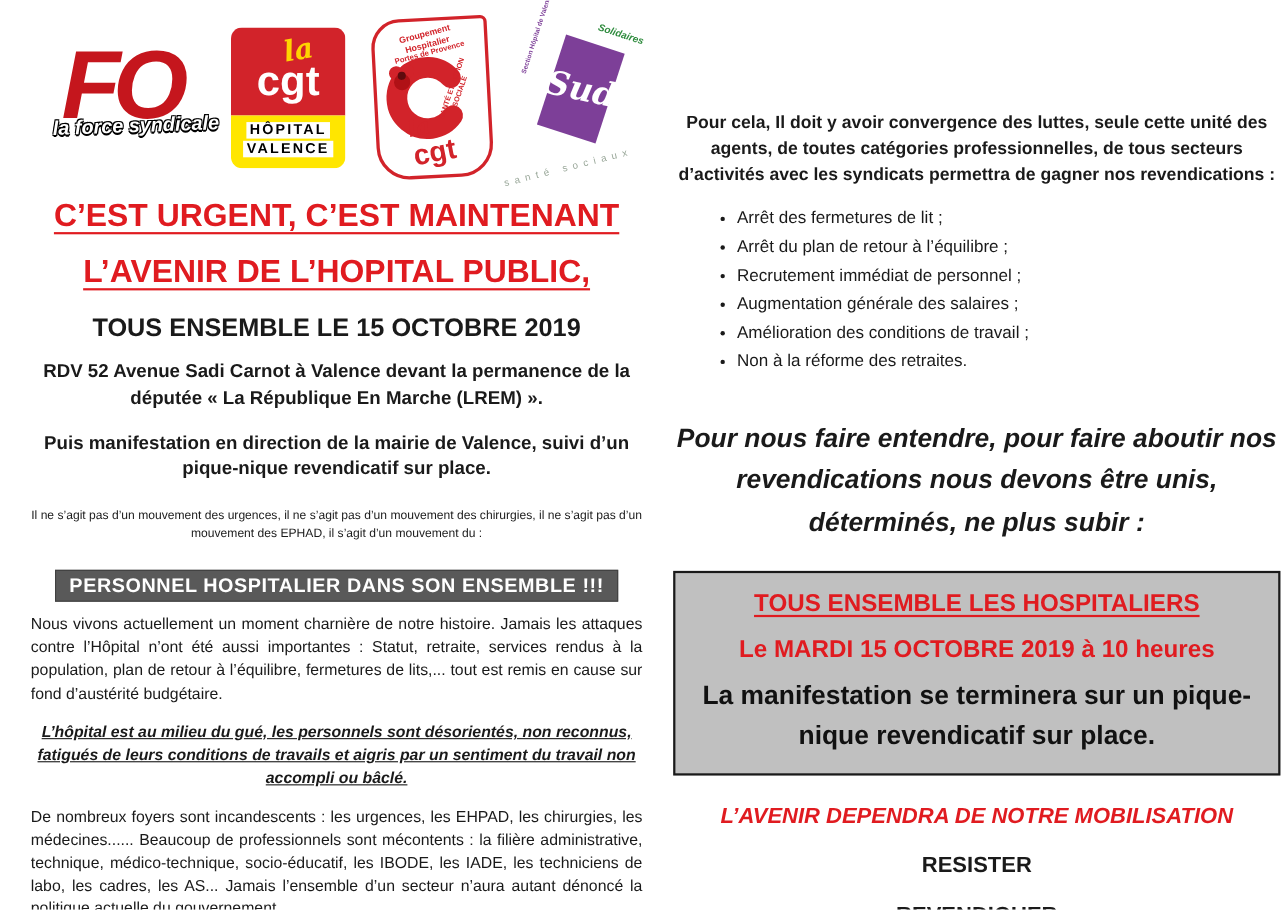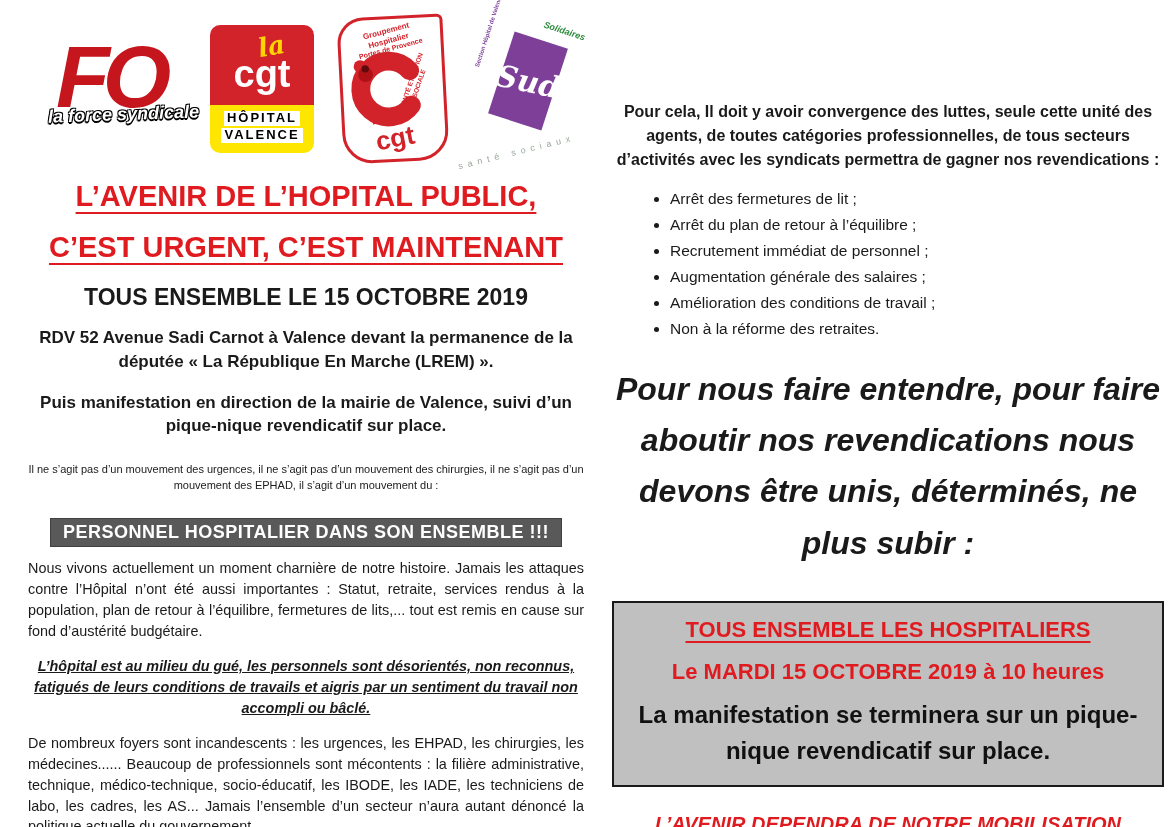--- a/index.html
+++ b/index.html
@@ -58,21 +58,21 @@
   .banner-wrap{text-align:center;margin-top:8px;}
   .banner{display:inline-block;background:var(--darkbox,#595959);border:1px solid #404040;color:#fff;
           font-weight:700;font-size:18px;letter-spacing:.5px;padding:3px 12px;margin-top:14px;}
   .p-body{text-align:justify;font-size:14.4px;line-height:1.45;margin-top:11px;}
   .p-body-bi{text-align:center;font-weight:700;font-style:italic;font-size:14.4px;line-height:1.45;margin-top:11px;text-decoration:underline;}
 
   
   .r-intro{text-align:center;font-weight:700;font-size:16px;line-height:1.5;}
   .r-bullets{margin:10px 0 0 0;padding-left:58px;font-size:15.5px;line-height:1.42;}
   .r-bullets li{margin-bottom:4px;}
-  .r-appeal{text-align:center;font-weight:700;font-style:italic;font-size:32px;line-height:1.6;margin-top:24px;}
+  .r-appeal{text-align:center;font-weight:700;font-style:italic;font-size:24px;line-height:1.6;margin-top:40px;}
   .gray-box{margin-top:24px;background:var(--graybox,#c0c0c0);border:2px solid #1a1a1a;text-align:center;
             padding:14px 10px 16px;}
   .gb-line1{color:var(--red,#e01b20);font-weight:700;font-size:22px;text-decoration:underline;
             text-decoration-thickness:2px;text-underline-offset:4px;}
   .gb-line2{color:var(--red,#e01b20);font-weight:700;font-size:22px;margin-top:16px;}
   .gb-line3{color:#111;font-weight:700;font-size:24px;line-height:1.5;margin-top:12px;}
   .r-avenir{text-align:center;color:var(--red,#e01b20);font-weight:700;font-style:italic;font-size:20px;margin-top:26px;}
   .r-word{text-align:center;font-weight:700;font-size:20px;margin-top:22px;}
 </style>
 </head>
@@ -121,22 +121,22 @@
         <span class="sud-solidaires">Solidaires</span>
         <span class="sud-side">Section Hôpital de Valence</span>
         <div class="sud-box">
           <span class="sud-word">Sud</span>
         </div>
         <span class="sud-below">santé sociaux</span>
       </div>
     </div>
 
     <div class="main-title">
+      <span class="t-line">C’EST URGENT, C’EST MAINTENANT</span>
       <span class="t-line">L’AVENIR DE L’HOPITAL PUBLIC,</span>
-      <span class="t-line">C’EST URGENT, C’EST MAINTENANT</span>
     </div>
 
     <div class="subtitle">TOUS ENSEMBLE LE 15 OCTOBRE 2019</div>
 
     <p class="p-bold-center">RDV 52 Avenue Sadi Carnot à Valence devant la permanence de la députée « La République En Marche (LREM) ».</p>
     <p class="p-bold-center">Puis manifestation en direction de la mairie de Valence, suivi d’un pique-nique revendicatif sur place.</p>
 
     <p class="p-intro">Il ne s’agit pas d’un mouvement des urgences, il ne s’agit pas d’un mouvement des chirurgies, il ne s’agit pas d’un mouvement des EPHAD, il s’agit d’un mouvement du :</p>
 
     <div class="banner-wrap">

